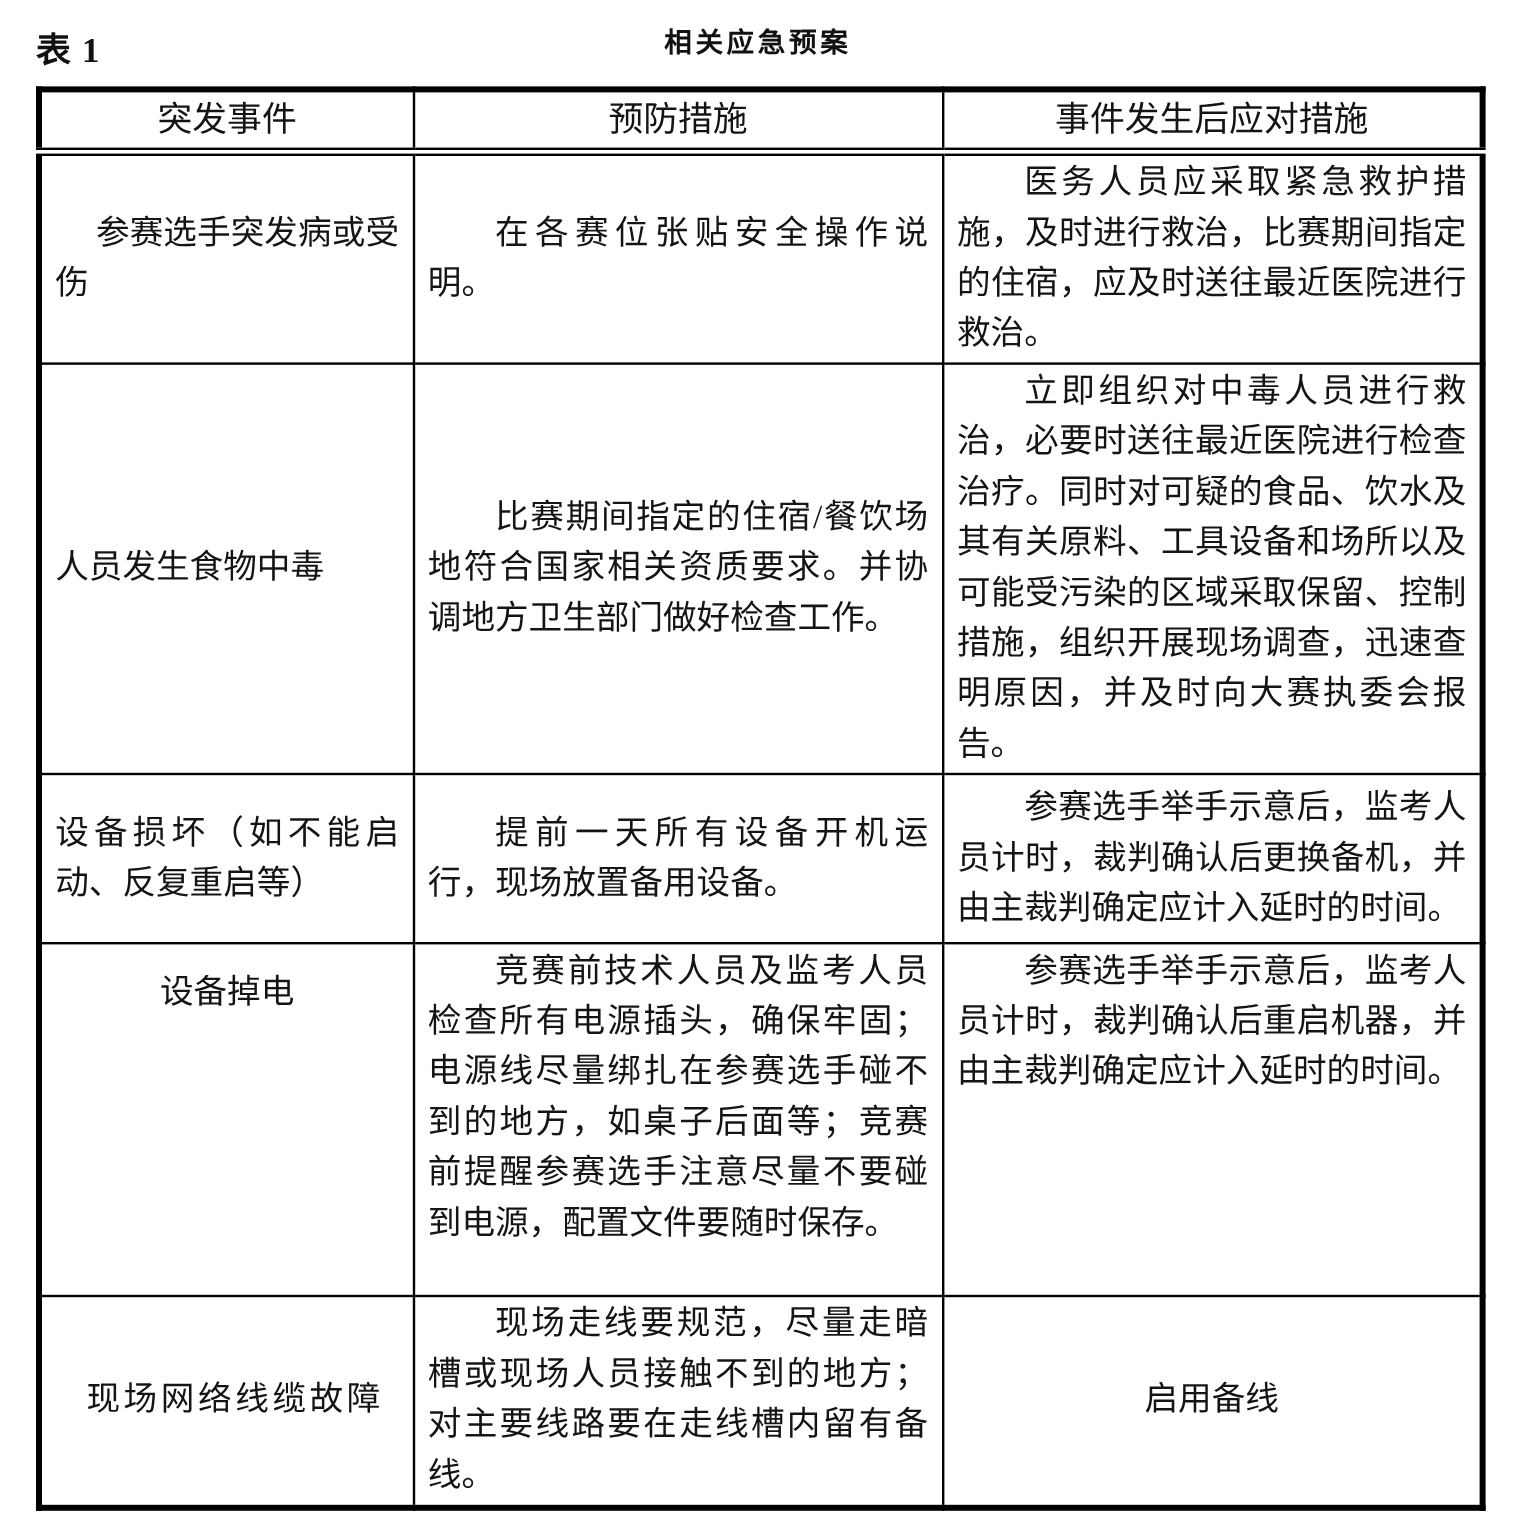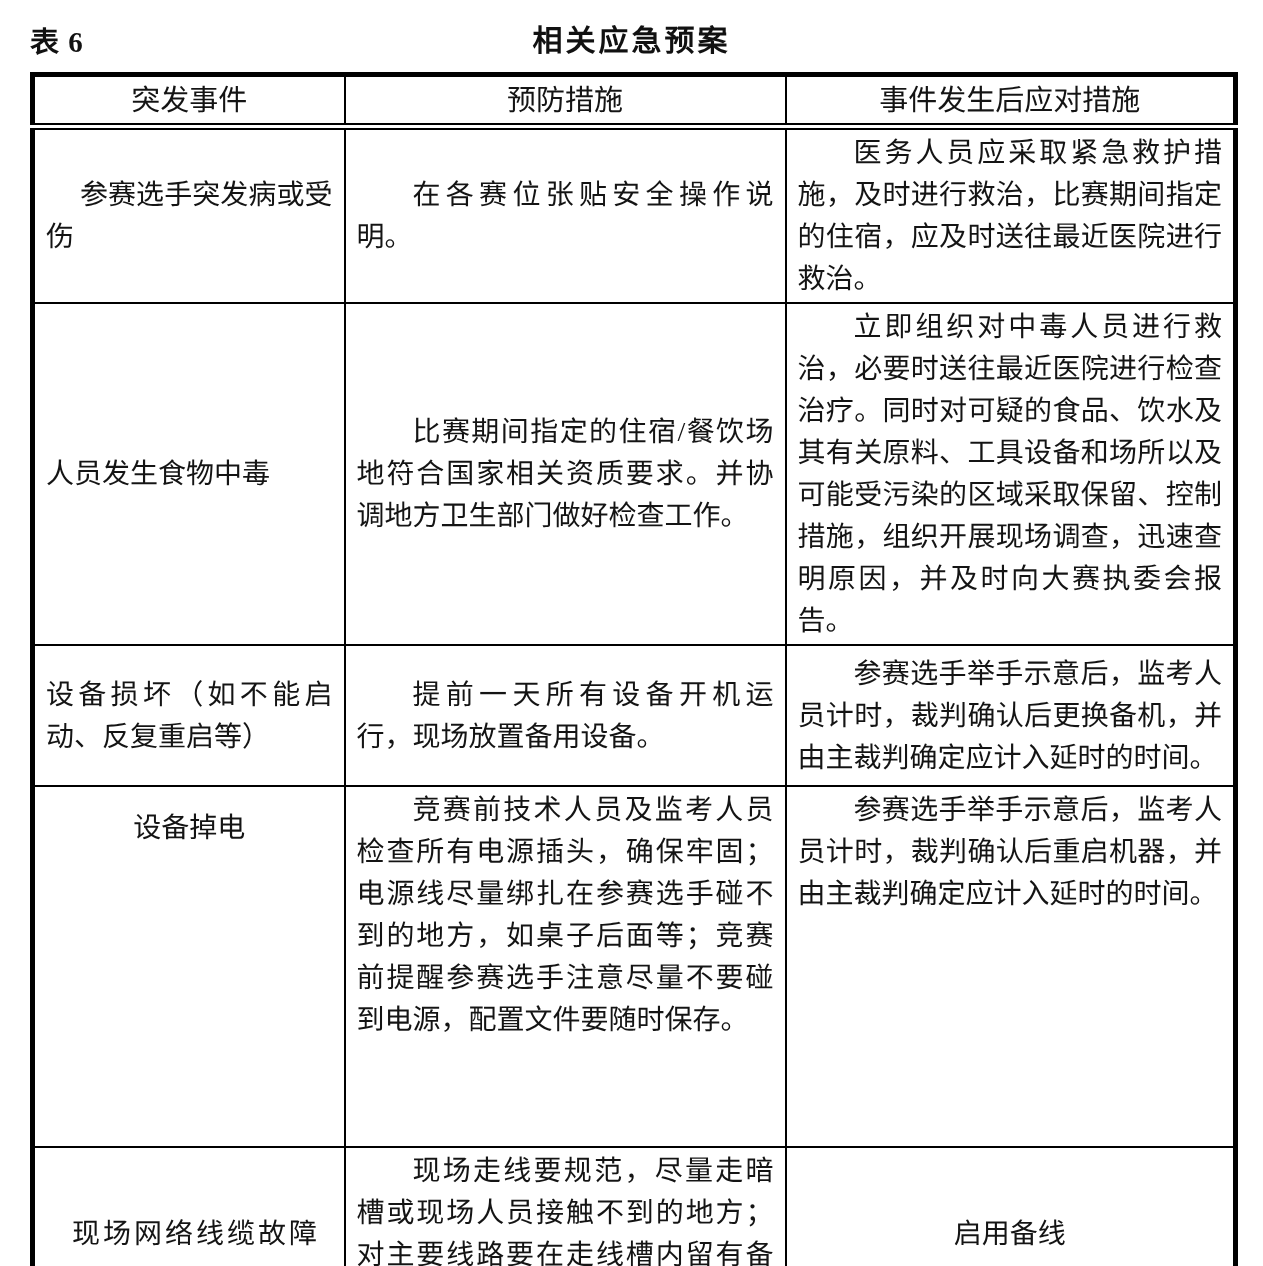--- a/index.html
+++ b/index.html
@@ -25,21 +25,21 @@
   .table-label {
     position: absolute;
     left: 0;
     top: 6px;
     font-size: 29px;
     font-weight: bold;
     letter-spacing: 1px;
   }
   .doc-title {
     text-align: center;
-    font-size: 30px;
+    font-size: 23px;
     font-weight: bold;
     letter-spacing: 3px;
     padding-top: 4px;
   }
   table.plan {
     width: 1203px;
     table-layout: fixed;
     border-collapse: collapse;
     border: 5px solid #000;
   }
@@ -59,37 +59,37 @@
     font-size: 29px;
     font-weight: normal;
     text-align: center;
     border-bottom: 7px double #000;
     padding: 2px 4px;
   }
   tr.rh0 { height: 41px; }
   tr.rh1 { height: 175px; }
   tr.rh2 { height: 334px; }
   tr.rh3 { height: 141px; }
-  tr.rh4 { height: 361px; }
+  tr.rh4 { height: 294px; }
   tr.rh5 { height: 176px; }
   .para       { text-align: justify; text-indent: 56px; }
   .ind-sm     { text-indent: 34px; }
   .no-ind     { text-indent: 0; }
   .v-top      { vertical-align: top; }
   .t-center   { text-align: center; }
   .pad-top    { padding-top: 20px; }
   .spread     { letter-spacing: 3px; margin-left: 26px; }
 </style>
 </head>
 <body>
 
 <div class="doc">
 
   <div class="caption">
-    <span class="table-label">表 6</span>
+    <span class="table-label">表 1</span>
     <div class="doc-title">相关应急预案</div>
   </div>
 
   <table class="plan">
     <colgroup>
       <col class="c1">
         <col class="c2">
         <col class="c3">
     </colgroup>
     <thead>

